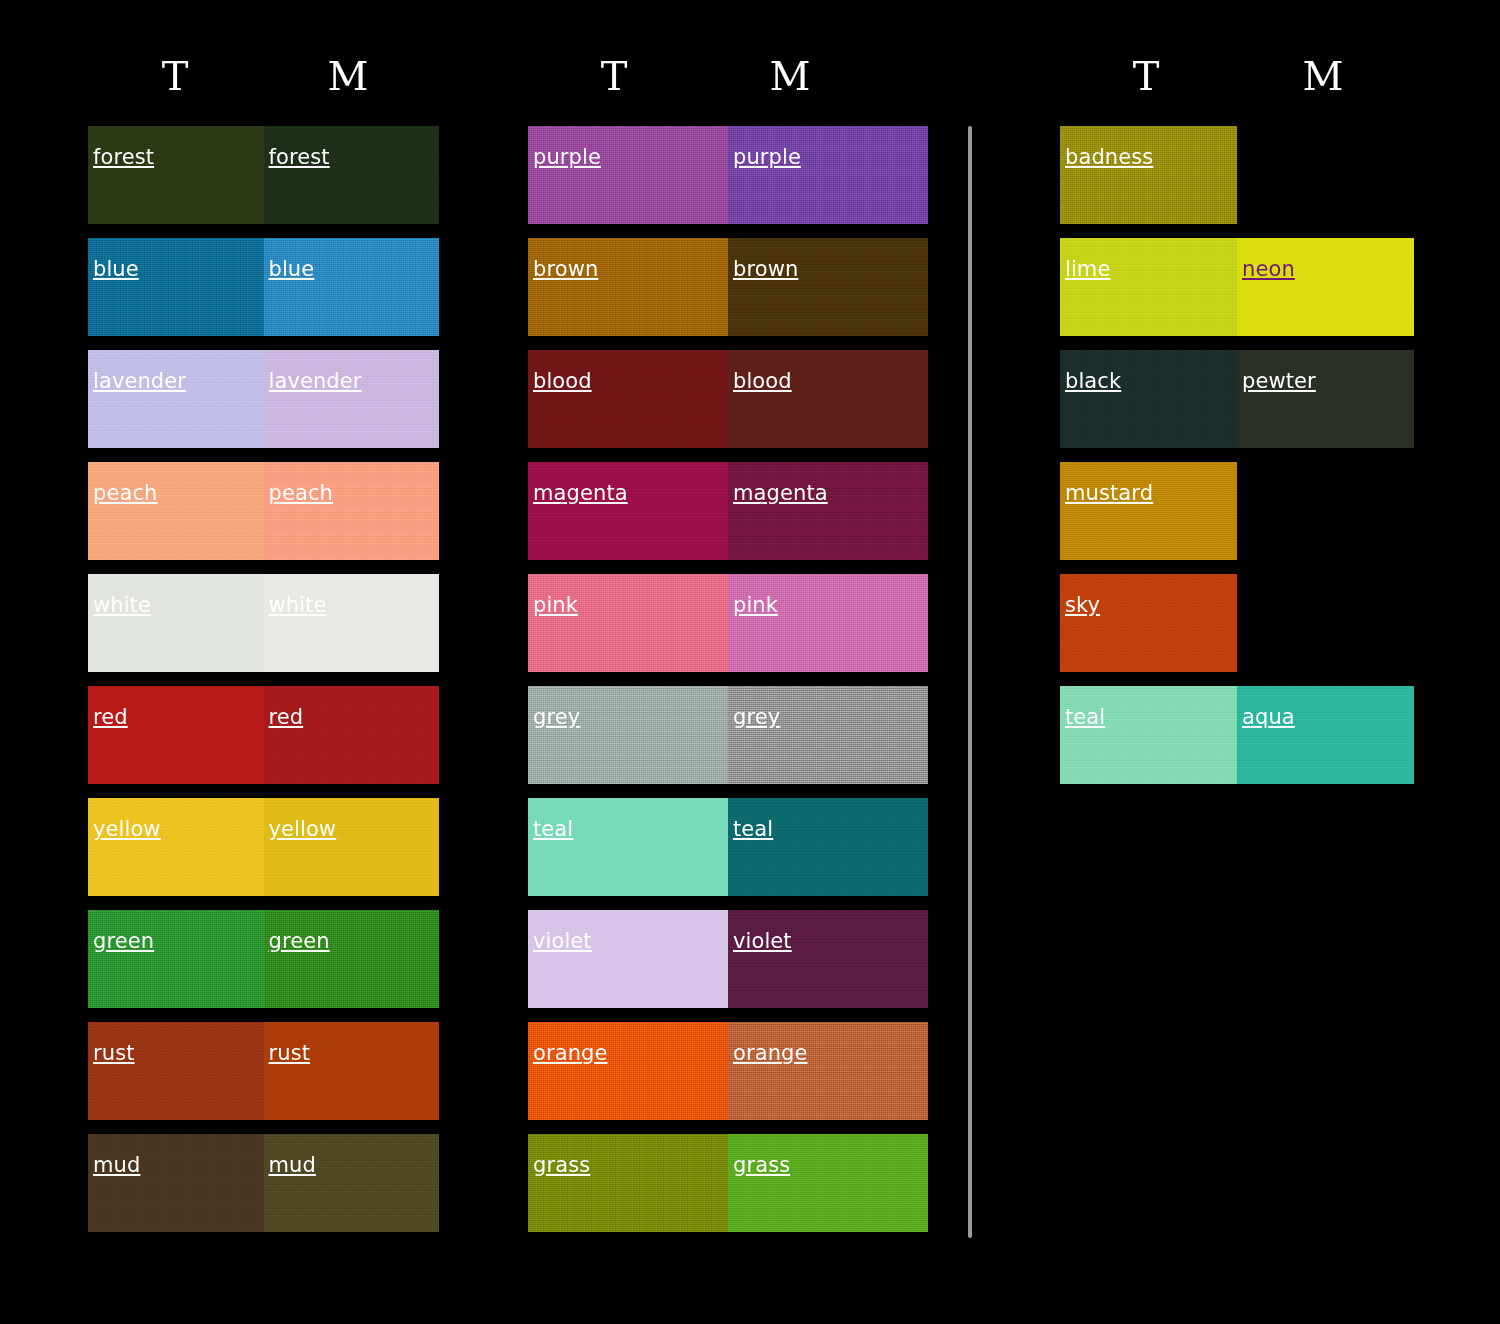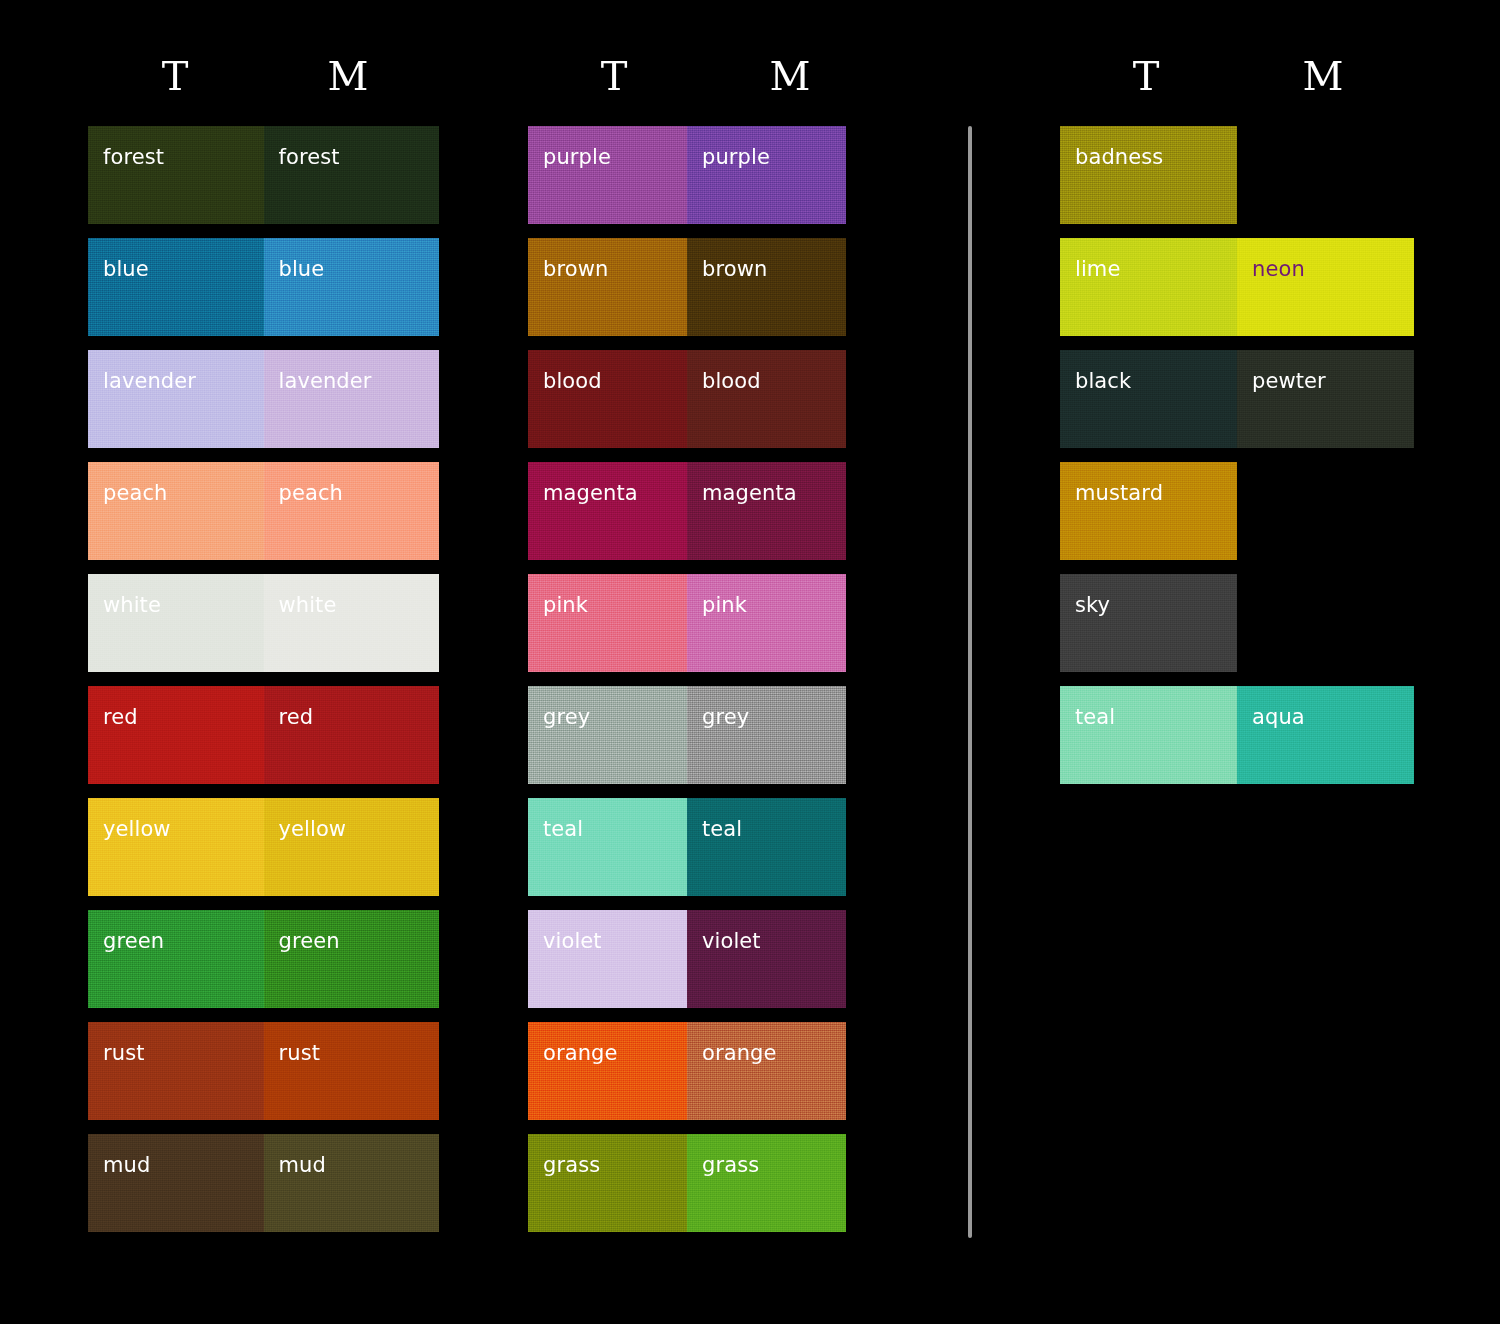--- a/index.html
+++ b/index.html
@@ -33,21 +33,21 @@
     width: 60px;
     top: 56px;
   }
 
   
   .column {
     position: absolute;
     top: 126px;
   }
   .column.c1 { left: 88px;   width: 351px; }
-  .column.c2 { left: 528px;  width: 318px; }
+  .column.c2 { left: 528px;  width: 400px; }
   .column.c3 { left: 1060px; width: 354px; }
 
   .swatch {
     position: relative;
     height: 98px;
     margin-bottom: 14px;
     display: flex;
     overflow: hidden;
   }
 
@@ -78,28 +78,29 @@
         rgba(0,0,0,0.22) 1px, rgba(0,0,0,0.22) 3px),
       repeating-linear-gradient(117deg,
         rgba(255,255,255,0.20) 0px, rgba(255,255,255,0.20) 1px,
         rgba(0,0,0,0.20) 1px, rgba(0,0,0,0.20) 3px);
     background-size: 2px 2px, 2px 2px, 3px 3px, 3px 3px;
     mix-blend-mode: overlay;
   }
 
   .swatch-label {
     position: absolute;
-    left: 15px;
+    left: 5px;
     top: 19px;
     z-index: 3;
     color: #ffffff;
     font-size: 21px;
     font-family: "DejaVu Sans", sans-serif;
     letter-spacing: 0.1px;
     white-space: nowrap;
+    text-decoration: underline;
   }
 
   
   .divider {
     position: absolute;
     left: 968px;
     top: 126px;
     width: 4px;
     height: 1112px;
     background: #9a9a9a;
@@ -307,21 +308,21 @@
         <div class="half" style="background: rgb(42, 48, 38); --grain: 0.2;">
           <span class="swatch-label" style="color: rgb(255, 255, 255);">pewter</span>
         </div>
       </div>
       <div class="swatch">
         <div class="half" style="background: rgb(192, 139, 6); --grain: 0.2;">
           <span class="swatch-label" style="color: rgb(255, 255, 255);">mustard</span>
         </div>
       </div>
       <div class="swatch">
-        <div class="half" style="background: #404040; --grain: 0.18;">
+        <div class="half" style="background: #c2410c; --grain: 0.18;">
           <span class="swatch-label" style="color: rgb(255, 255, 255);">sky</span>
         </div>
       </div>
       <div class="swatch">
         <div class="half" style="background: rgb(134, 220, 181); --grain: 0.2;">
           <span class="swatch-label" style="color: rgb(255, 255, 255);">teal</span>
         </div>
         <div class="half" style="background: rgb(44, 185, 160); --grain: 0.2;">
           <span class="swatch-label" style="color: rgb(255, 255, 255);">aqua</span>
         </div>

